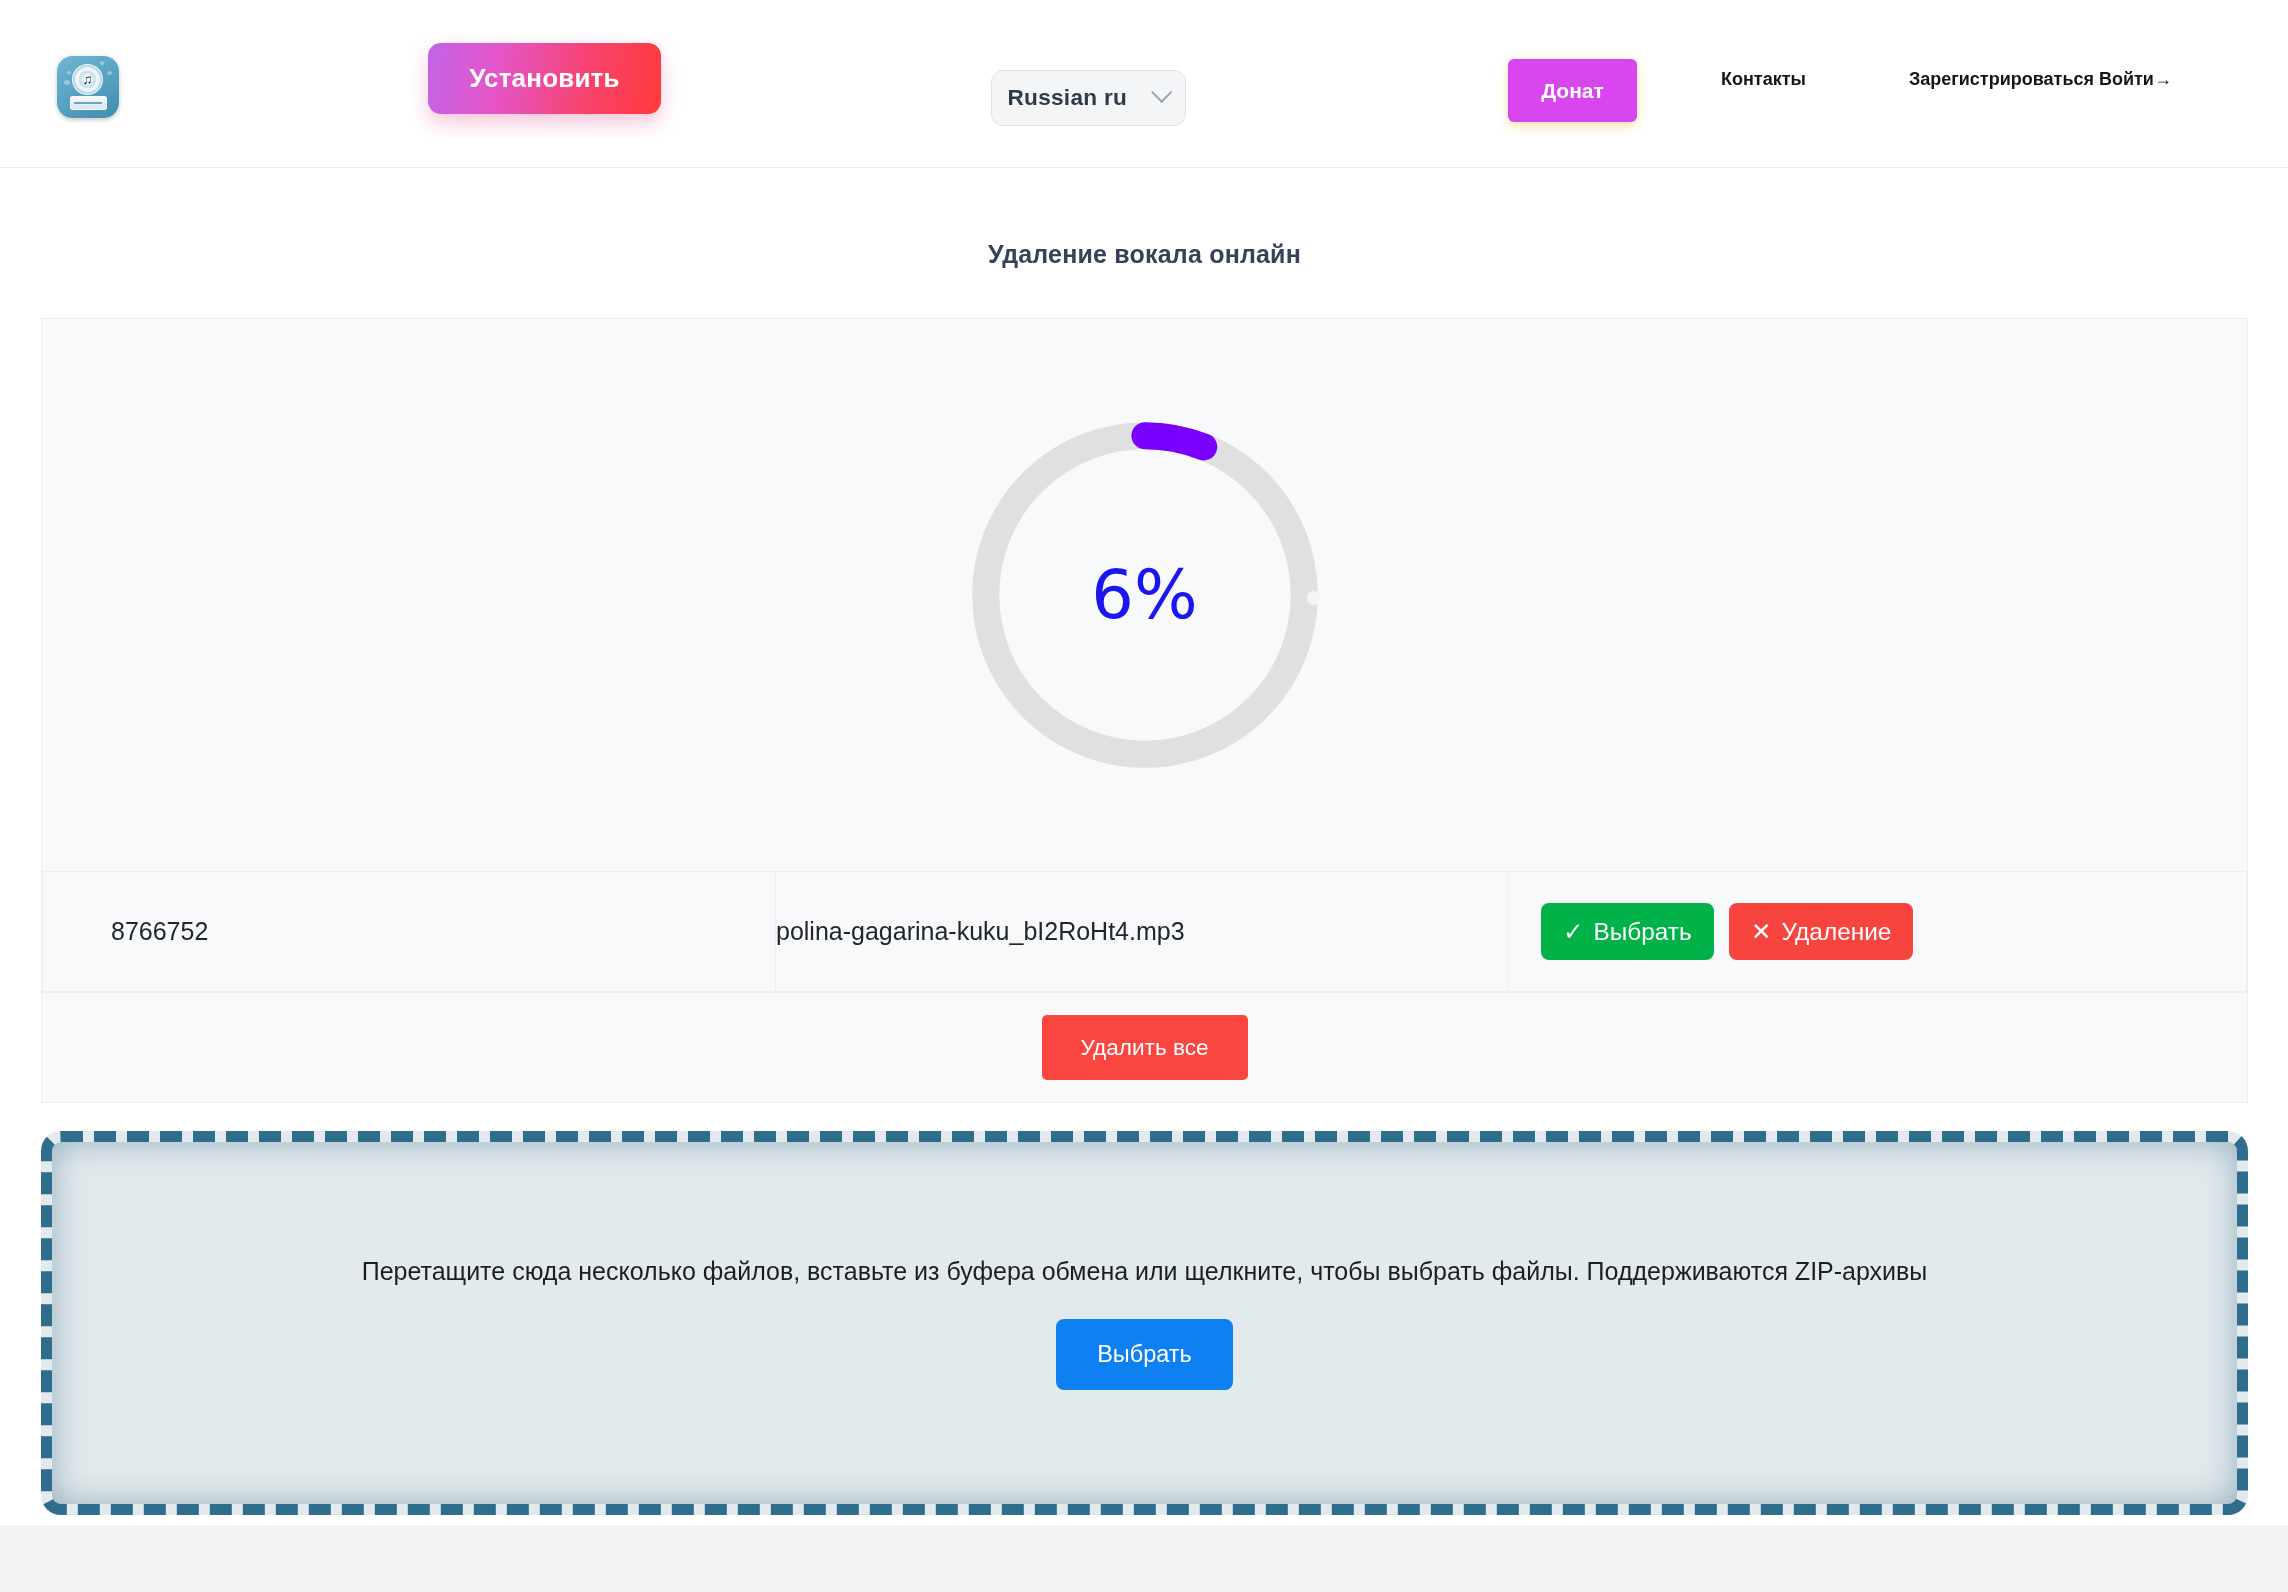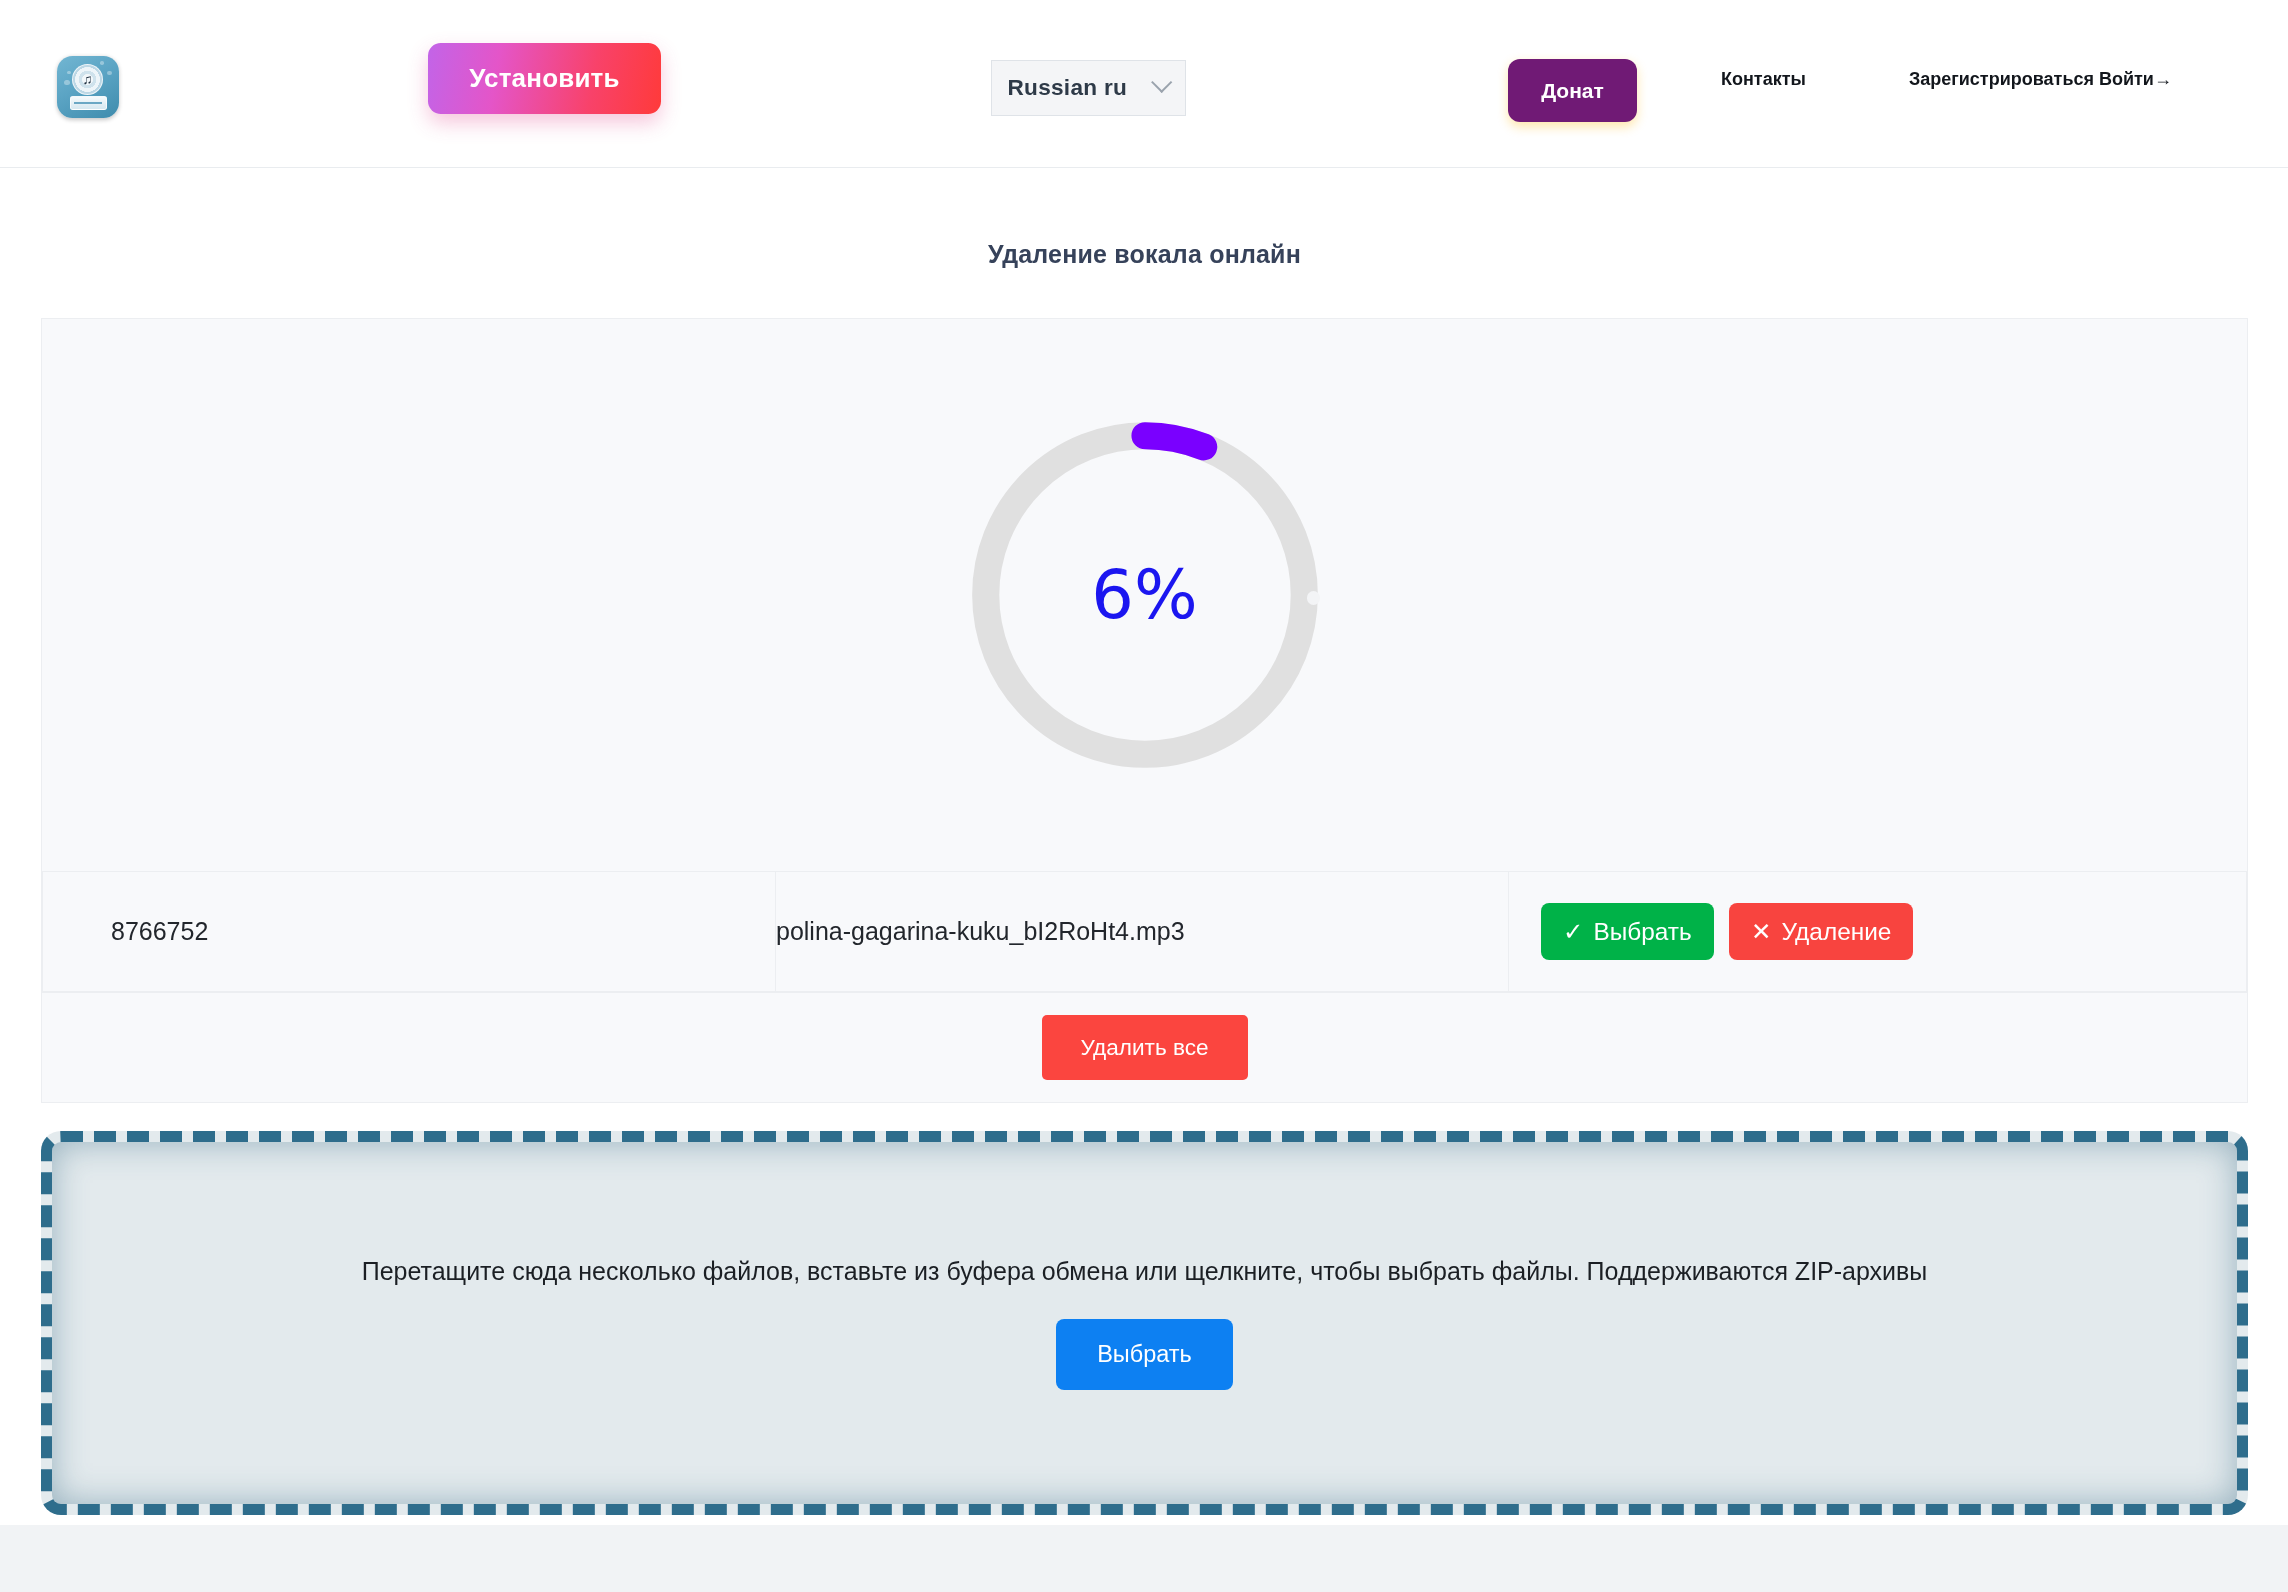--- a/index.html
+++ b/index.html
@@ -79,24 +79,24 @@
     font-size: 26px;
     font-weight: bold;
     font-family: "Liberation Sans", sans-serif;
     letter-spacing: 0.2px;
     cursor: pointer;
     box-shadow: 0 9px 20px rgba(224,70,140,.30);
   }
 
   .lang-select {
     position: absolute;
-    left: 991px; top: 60px;
+    left: 991px; top: 70px;
     width: 195px; height: 56px;
     border: 0.9px solid #dfe3e8;
-    border-radius: 0;
+    border-radius: 12px;
     background: #f4f5f7;
     display: flex;
     align-items: center;
     justify-content: center;
     gap: 27px;
     cursor: pointer;
   }
   .lang-select .lang-text {
     font-size: 22.6px;
     font-weight: bold;
@@ -109,22 +109,22 @@
     border-right: 2.7px solid #9aa3ad;
     border-bottom: 2.7px solid #9aa3ad;
     transform: rotate(45deg) translate(-3.6px,-3.6px);
   }
 
   .btn-donate {
     position: absolute;
     left: 1508px; top: 59px;
     width: 129px; height: 63px;
     border: none;
-    border-radius: 12px;
-    background: #701a75;
+    border-radius: 6px;
+    background: #d946ef;
     color: #ffffff;
     font-size: 21px;
     font-weight: bold;
     font-family: "Liberation Sans", sans-serif;
     cursor: pointer;
     box-shadow: 0 4.5px 11px rgba(255,179,0,.32);
   }
 
   .nav-link {
     position: absolute;

